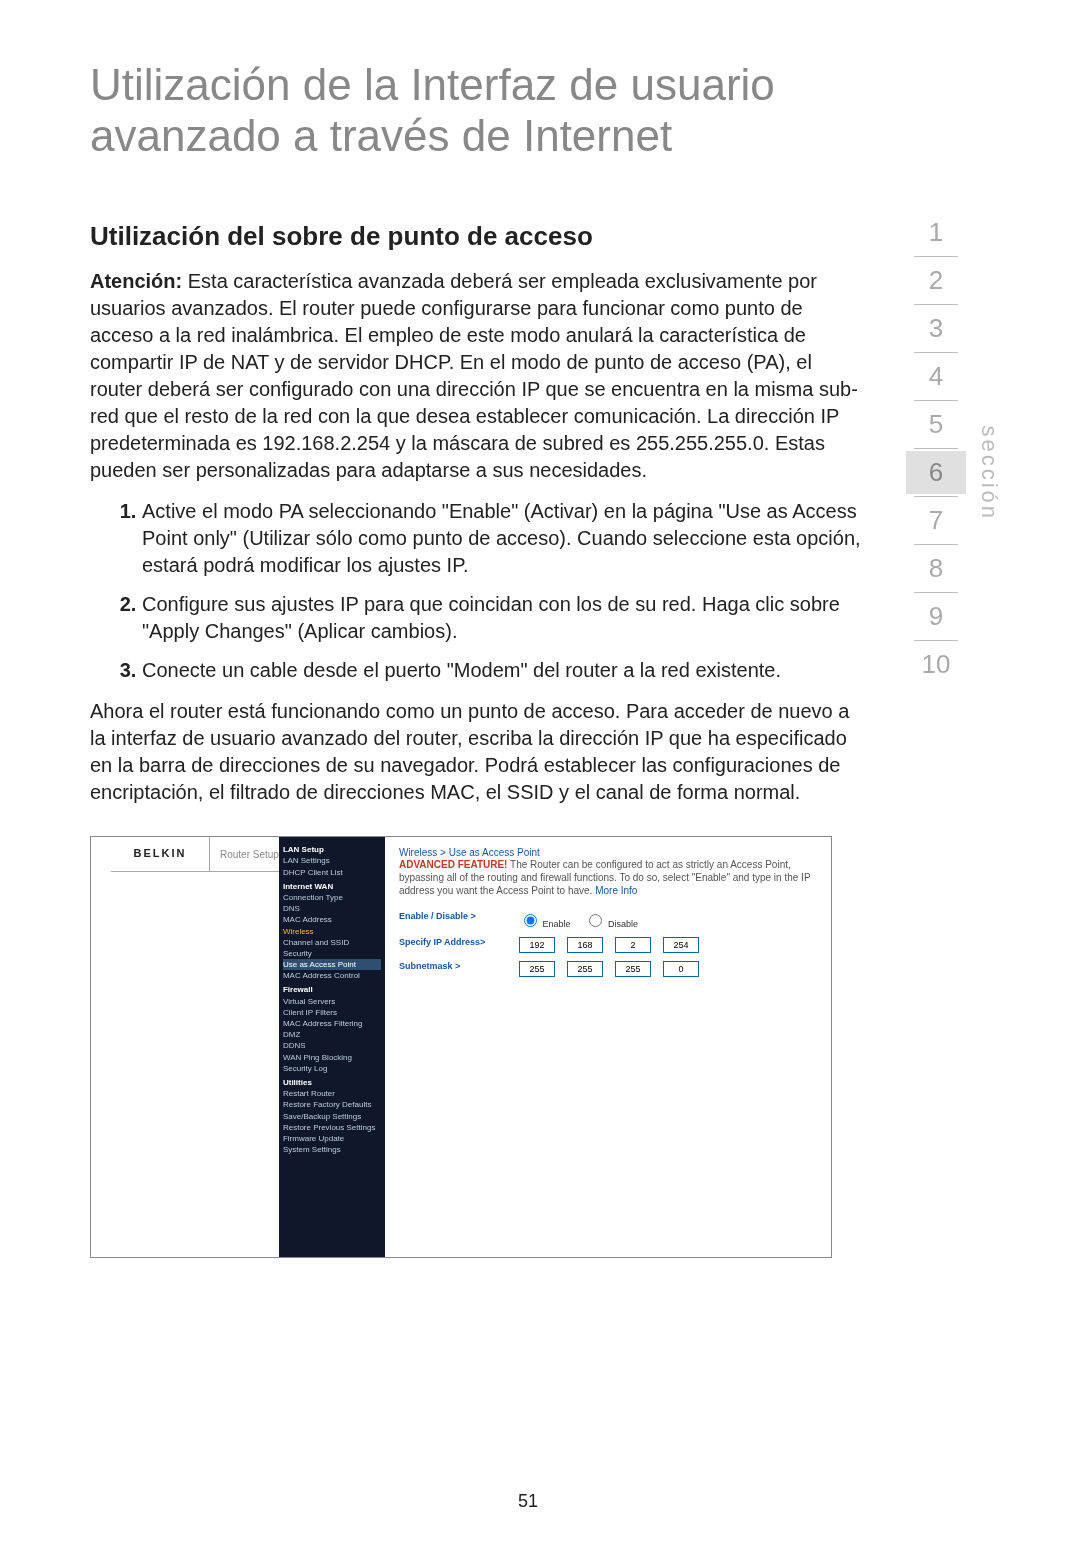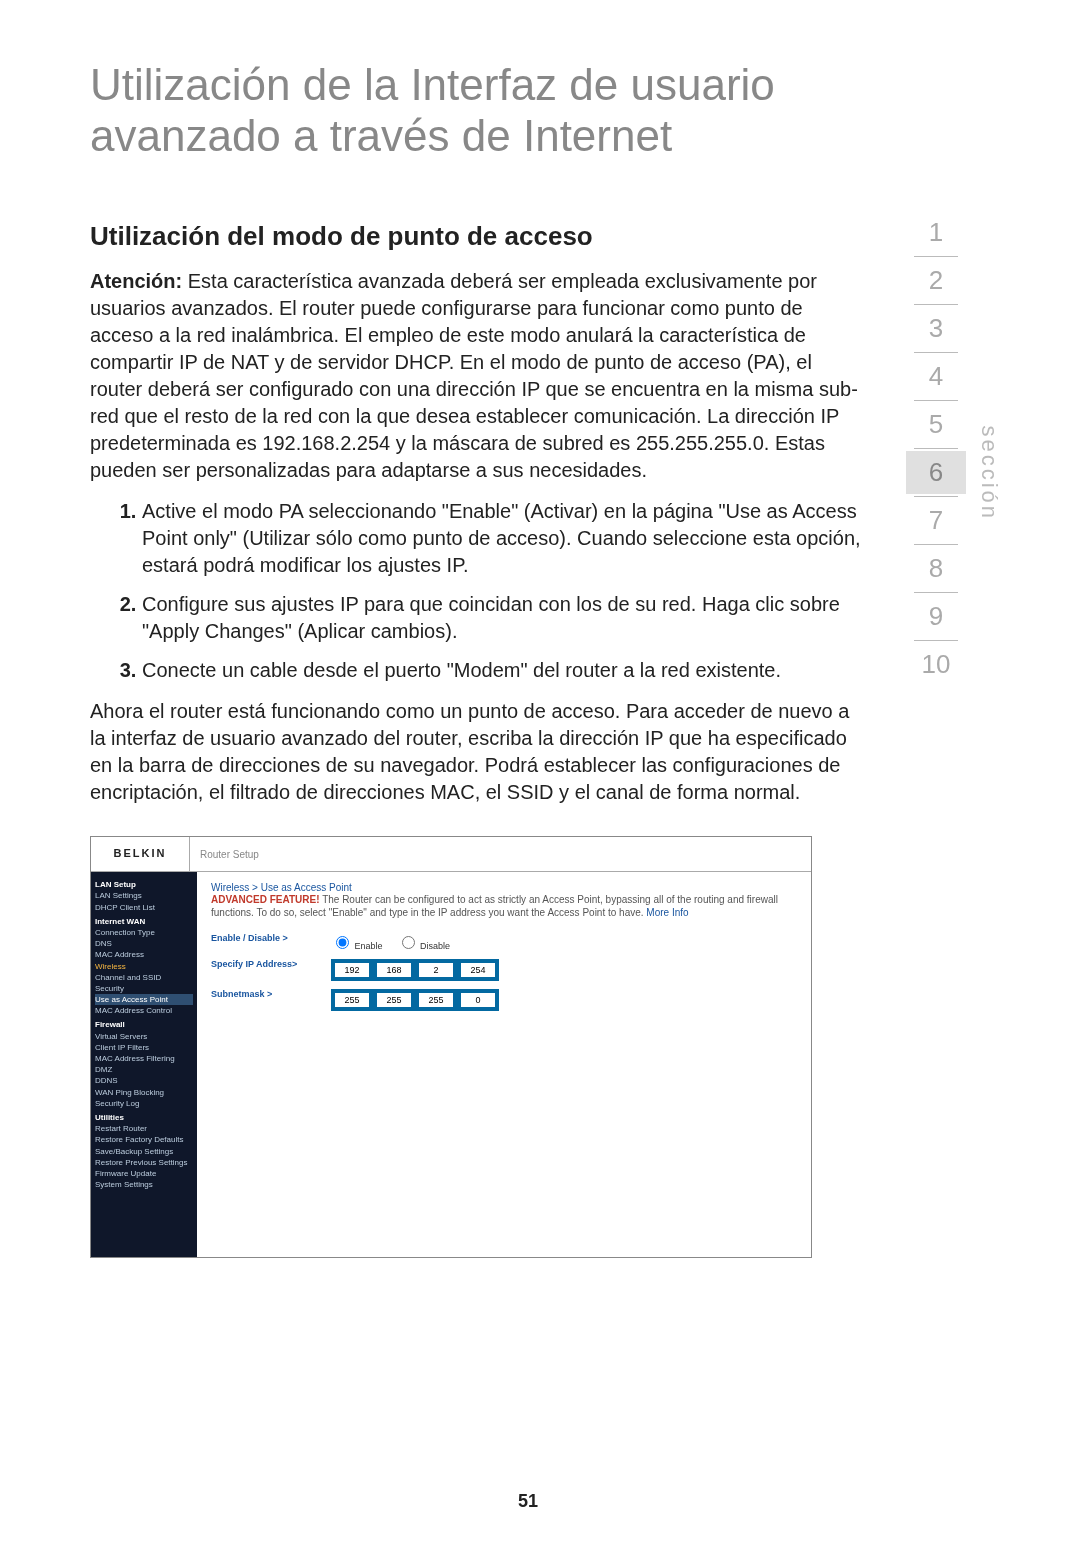--- a/index.html
+++ b/index.html
@@ -86,23 +86,24 @@
   }
 
   
   .router-shot {
     margin-top: 30px;
     border: 1px solid #888;
     width: 720px;
     height: 420px;
     font-size: 9px;
     display: flex;
-    flex-direction: column;
+    flex-direction: row;
     background: #fff;
     position: relative;
+    padding-left: 20px;
   }
   .router-top {
     display: flex;
     border-bottom: 1px solid #aaa;
     height: 34px;
   }
   .router-logo {
     width: 98px;
     background: #fff;
     text-align: center;
@@ -150,44 +151,43 @@
     color: #333;
   }
   .router-main .crumb { color: #19559f; font-size: 10px; margin-bottom: 0; }
   .router-main .adv { font-size: 10px; color: #555; margin-bottom: 14px; line-height: 1.3; }
   .router-main .adv b { color: #c0392b; }
   .router-main .adv .more { color: #19559f; }
   .router-main .row { display: flex; margin-bottom: 8px; }
   .router-main .row .lbl { width: 120px; color: #19559f; font-weight: bold; }
   .router-main .radio-lbl { margin-right: 14px; }
   .router-main input[type=text] {
-    width: 30px; height: 12px; font-size: 9px; border:4px solid #0369a1; text-align:center; margin-right:0;
+    width: 30px; height: 12px; font-size: 9px; border:1px solid #0369a1; text-align:center; margin-right:12px;
   }
   .router-main .btns { text-align: center; margin-top: 20px; }
   .router-main .btns button {
     font-size: 8px; padding: 1px 14px; margin: 0 8px; border:1px solid #888; background:#eee;
   }
   .page-num {
     position: absolute;
     bottom: 30px;
     left: 0; right: 0;
     text-align: center;
     font-size: 18px;
-    font-weight: bold;
   }
 </style>
 </head>
 <body>
 
 <div class="page">
   <div class="main-title">Utilización de la Interfaz de usuario avanzado a través de Internet</div>
 
   <div class="content-row">
     <div class="content-col">
-      <div class="subheading">Utilización del modo de punto de acceso</div>
+      <div class="subheading">Utilización del sobre de punto de acceso</div>
 
       <div class="para">
         <span class="bold-inline">Atención:</span>
         <span>Esta característica avanzada deberá ser empleada exclusivamente por usuarios avanzados. El router puede configurarse para funcionar como punto de acceso a la red inalámbrica. El empleo de este modo anulará la característica de compartir IP de NAT y de servidor DHCP. En el modo de punto de acceso (PA), el router deberá ser configurado con una dirección IP que se encuentra en la misma sub-red que el resto de la red con la que desea establecer comunicación. La dirección IP predeterminada es 192.168.2.254 y la máscara de subred es 255.255.255.0. Estas pueden ser personalizadas para adaptarse a sus necesidades.</span>
       </div>
 
       <ol class="steps">
         <li>Active el modo PA seleccionando "Enable" (Activar) en la página "Use as Access Point only" (Utilizar sólo como punto de acceso). Cuando seleccione esta opción, estará podrá modificar los ajustes IP.</li>
         <li>Configure sus ajustes IP para que coincidan con los de su red. Haga clic sobre "Apply Changes" (Aplicar cambios).</li>
         <li>Conecte un cable desde el puerto "Modem" del router a la red existente.</li>

